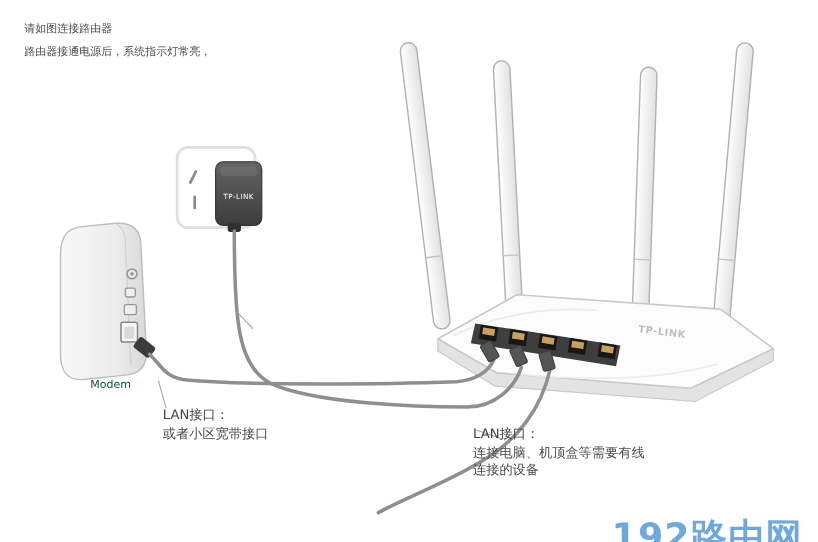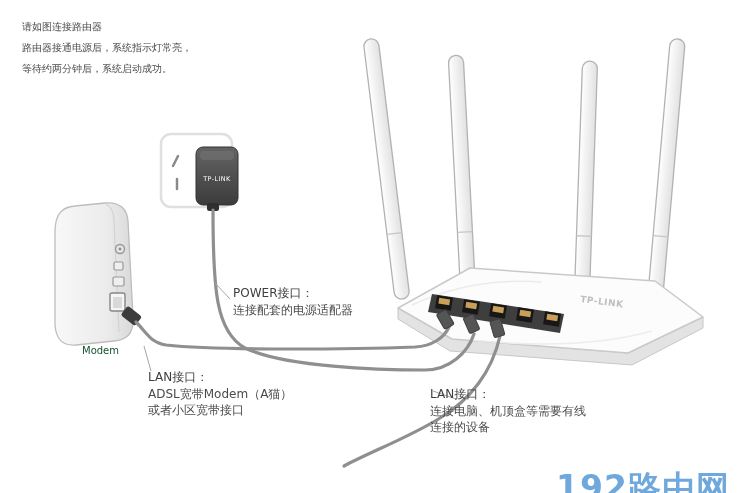--- a/index.html
+++ b/index.html
@@ -141,33 +141,27 @@
     <g stroke="#a6a6a6" stroke-width="1" fill="none">
       <path d="M 230 299 L 215 283"></path>
       <path d="M 151 371 L 144 346"></path>
       <path d="M 433 391 L 456 399"></path>
     </g>
   </svg>
 
   <div class="txt instructions">
     <div>请如图连接路由器</div>
     <div>路由器接通电源后，系统指示灯常亮，</div>
-    <div>等待约两分钟后，系统启动成功。</div>
   </div>
 
   <div class="txt modem-label">Modem</div>
 
-  <div class="callout callout-power">
-    <div class="title">POWER接口：</div>
-    <div>连接配套的电源适配器</div>
-  </div>
 
   <div class="callout callout-wan">
     <div class="title">LAN接口：</div>
-    <div>ADSL宽带Modem（A猫）</div>
     <div>或者小区宽带接口</div>
   </div>
 
   <div class="callout callout-lan">
     <div class="title">LAN接口：</div>
     <div>连接电脑、机顶盒等需要有线</div>
     <div>连接的设备</div>
   </div>
 
   <div class="watermark">192路由网</div>

